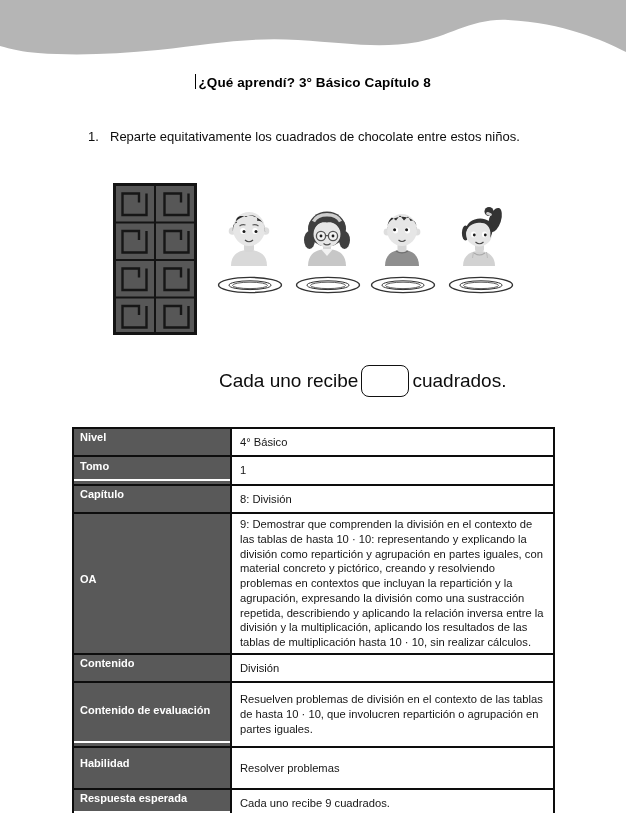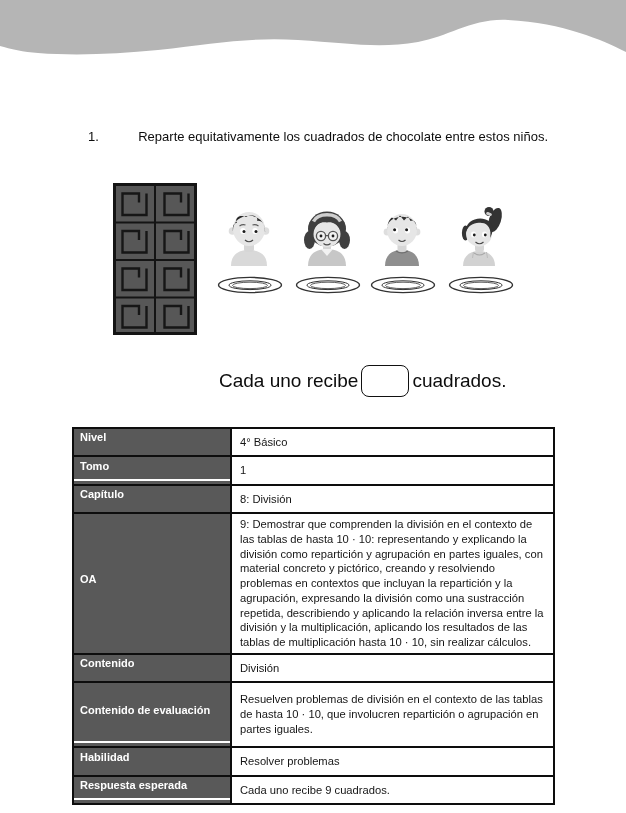--- a/index.html
+++ b/index.html
@@ -14,21 +14,21 @@
     position:absolute; left:0; top:74px; width:626px; text-align:center;
     font-size:13.5px; font-weight:700; color:#000; letter-spacing:0.1px;
   }
   .caret {
     display:inline-block; width:1.3px; height:15px; background:#000;
     vertical-align:-2px; margin-right:2px;
   }
 
   .question { position:absolute; left:88px; top:129px; display:flex; font-size:13px; line-height:1.25; color:#0d0d0d; }
   .q-num { width:22px; flex:none; }
-  .q-text { width:438px;text-align:right; }
+  .q-text { width:438px; }
 
   .chocolate { position:absolute; left:113px; top:183px; }
 
   .child-col { position:absolute; top:200px; width:64px; }
   .child-col .plate { display:block; margin:6px auto 0 auto; }
   #child1 { left:217px; } #child2 { left:295px; } #child3 { left:370px; } #child4 { left:448px; }
 
   .answer-line {
     position:absolute; left:219px; top:362px; height:37px;
     display:flex; align-items:center; gap:3px; font-size:19px; color:#0d0d0d;
@@ -57,20 +57,21 @@
 </style>
 </head>
 <body>
 
 <div class="page">
 
   <svg class="wave" viewBox="0 0 626 60" aria-hidden="true">
     <path d="M0,0 H626 V52 C602,40 564,23 508,20 C472,18 448,37 418,42 C378,49 348,43 298,40 C248,37 214,44 158,50 C116,54 76,56 38,53 C24,52 10,49 0,46 Z" fill="#b5b5b5"></path>
   </svg>
 
+  <div class="title"><span class="caret"></span><span>¿Qué aprendí? 3° Básico Capítulo 8</span></div>
 
   <div class="question">
     <span class="q-num">1.</span>
     <span class="q-text">Reparte equitativamente los cuadrados de chocolate entre estos niños.</span>
   </div>
 
   <svg class="chocolate" width="84" height="152" viewBox="0 0 84 152">
     <rect x="1.5" y="1.5" width="81" height="149" fill="#575757" stroke="#141414" stroke-width="3"></rect>
     <path d="M42,2 V150 M3,39.5 H81 M3,77 H81 M3,114.5 H81" stroke="#141414" stroke-width="2" fill="none"></path>
     <g stroke="#161616" stroke-width="2.4" fill="none">
@@ -221,21 +222,21 @@
           <td class="val">9: Demostrar que comprenden la división en el contexto de las tablas de hasta 10 · 10: representando y explicando la división como repartición y agrupación en partes iguales, con material concreto y pictórico, creando y resolviendo problemas en contextos que incluyan la repartición y la agrupación, expresando la división como una sustracción repetida, describiendo y aplicando la relación inversa entre la división y la multiplicación, aplicando los resultados de las tablas de multiplicación hasta 10 · 10, sin realizar cálculos.</td>
         </tr>
         <tr style="height:25px;">
           <td class="lbl">Contenido</td>
           <td class="val">División</td>
         </tr>
         <tr style="height:65px;">
           <td class="lbl wline">Contenido de evaluación</td>
           <td class="val">Resuelven problemas de división en el contexto de las tablas de hasta 10 · 10, que involucren repartición o agrupación en partes iguales.</td>
         </tr>
-        <tr style="height:29px;">
+        <tr style="height:42px;">
           <td class="lbl">Habilidad</td>
           <td class="val">Resolver problemas</td>
         </tr>
         <tr style="height:24px;">
           <td class="lbl wline">Respuesta esperada</td>
           <td class="val">Cada uno recibe 9 cuadrados.</td>
         </tr>
       </tbody>
     </table>
   </div>

